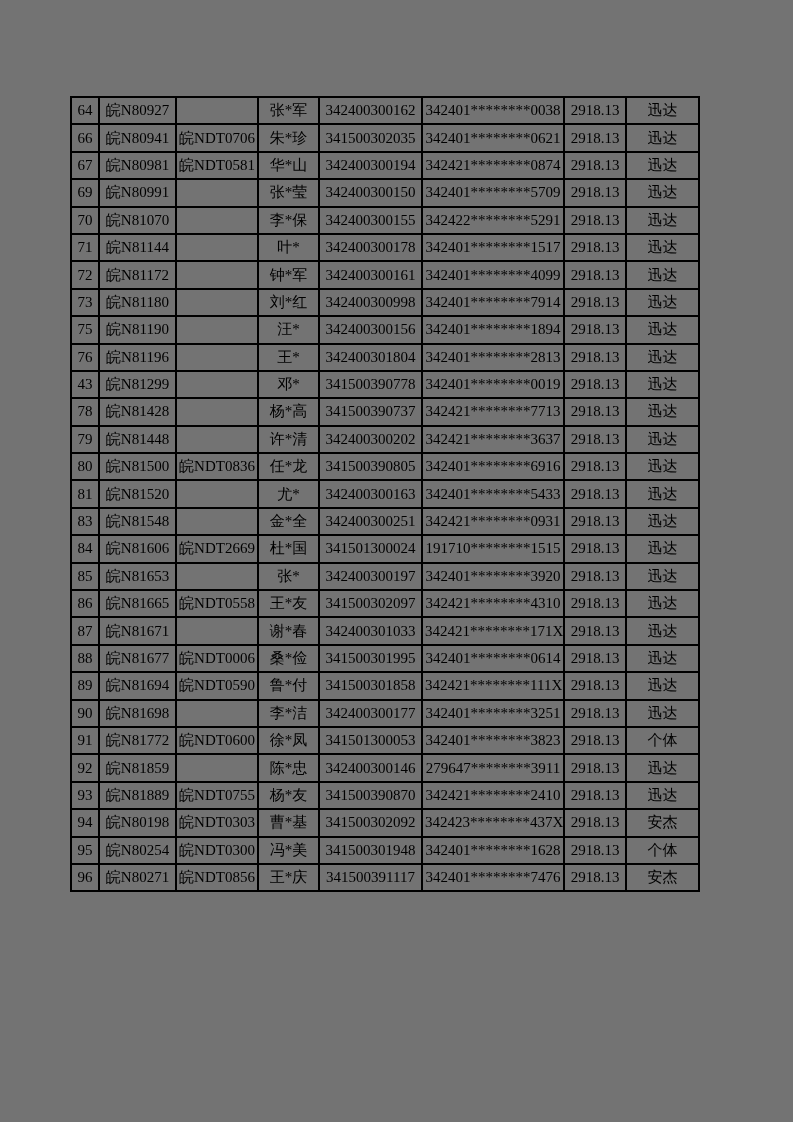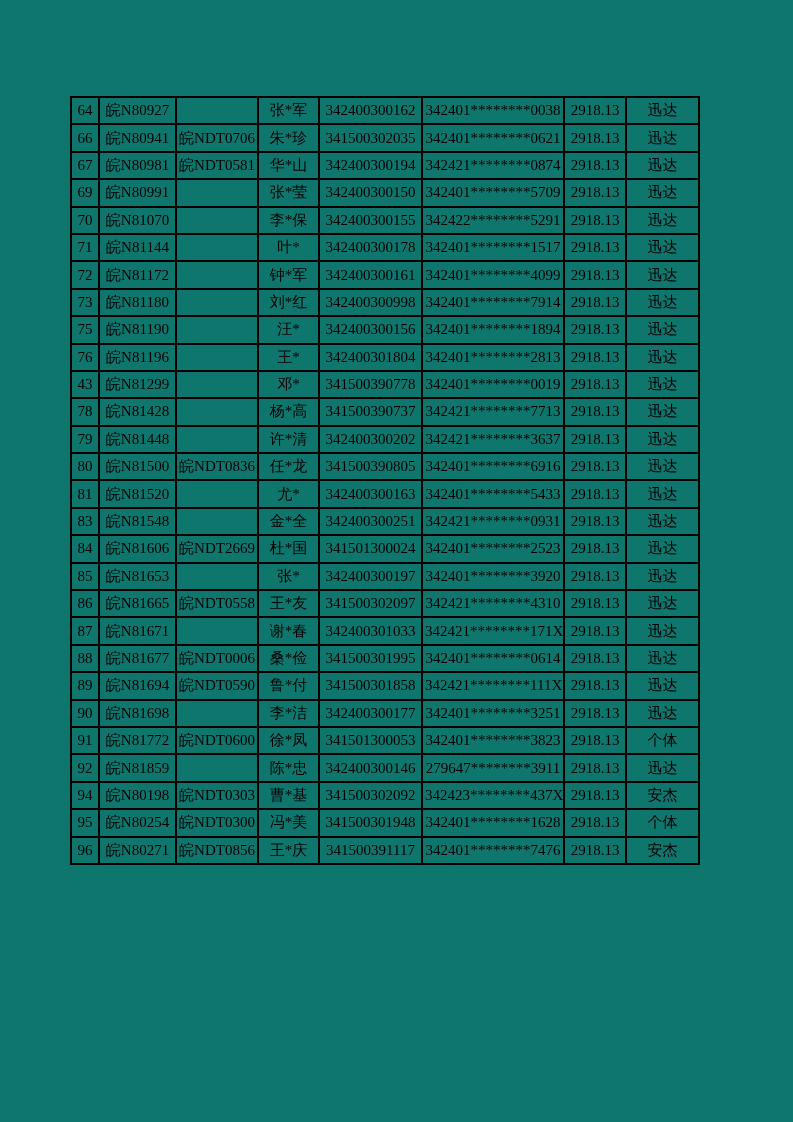--- a/index.html
+++ b/index.html
@@ -11,21 +11,21 @@
     width: 793px;
     height: 1122px;
     position: relative;
     font-family: "Liberation Serif", "DejaVu Serif", serif;
     color: #000000;
   }
   .page {
     position: absolute;
     left: 0; top: 0;
     width: 793px; height: 1122px;
-    background: #0f766e;
+    background: #737373;
   }
   table.roster {
     position: absolute;
     left: 70px;
     top: 96px;
     width: 628px;
     border-collapse: collapse;
     table-layout: fixed;
   }
   table.roster td {
@@ -223,21 +223,21 @@
           <td>342421********0931</td>
           <td>2918.13</td>
           <td>迅达</td>
         </tr>
         <tr>
           <td>84</td>
           <td>皖N81606</td>
           <td>皖NDT2669</td>
           <td>杜*国</td>
           <td>341501300024</td>
-          <td>342401********2523</td>
+          <td>191710********1515</td>
           <td>2918.13</td>
           <td>迅达</td>
         </tr>
         <tr>
           <td>85</td>
           <td>皖N81653</td>
           <td></td>
           <td>张*</td>
           <td>342400300197</td>
           <td>342401********3920</td>
@@ -308,20 +308,30 @@
           <td>92</td>
           <td>皖N81859</td>
           <td></td>
           <td>陈*忠</td>
           <td>342400300146</td>
           <td>279647********3911</td>
           <td>2918.13</td>
           <td>迅达</td>
         </tr>
         <tr>
+          <td>93</td>
+          <td>皖N81889</td>
+          <td>皖NDT0755</td>
+          <td>杨*友</td>
+          <td>341500390870</td>
+          <td>342421********2410</td>
+          <td>2918.13</td>
+          <td>迅达</td>
+        </tr>
+        <tr>
           <td>94</td>
           <td>皖N80198</td>
           <td>皖NDT0303</td>
           <td>曹*基</td>
           <td>341500302092</td>
           <td>342423********437X</td>
           <td>2918.13</td>
           <td>安杰</td>
         </tr>
         <tr>

